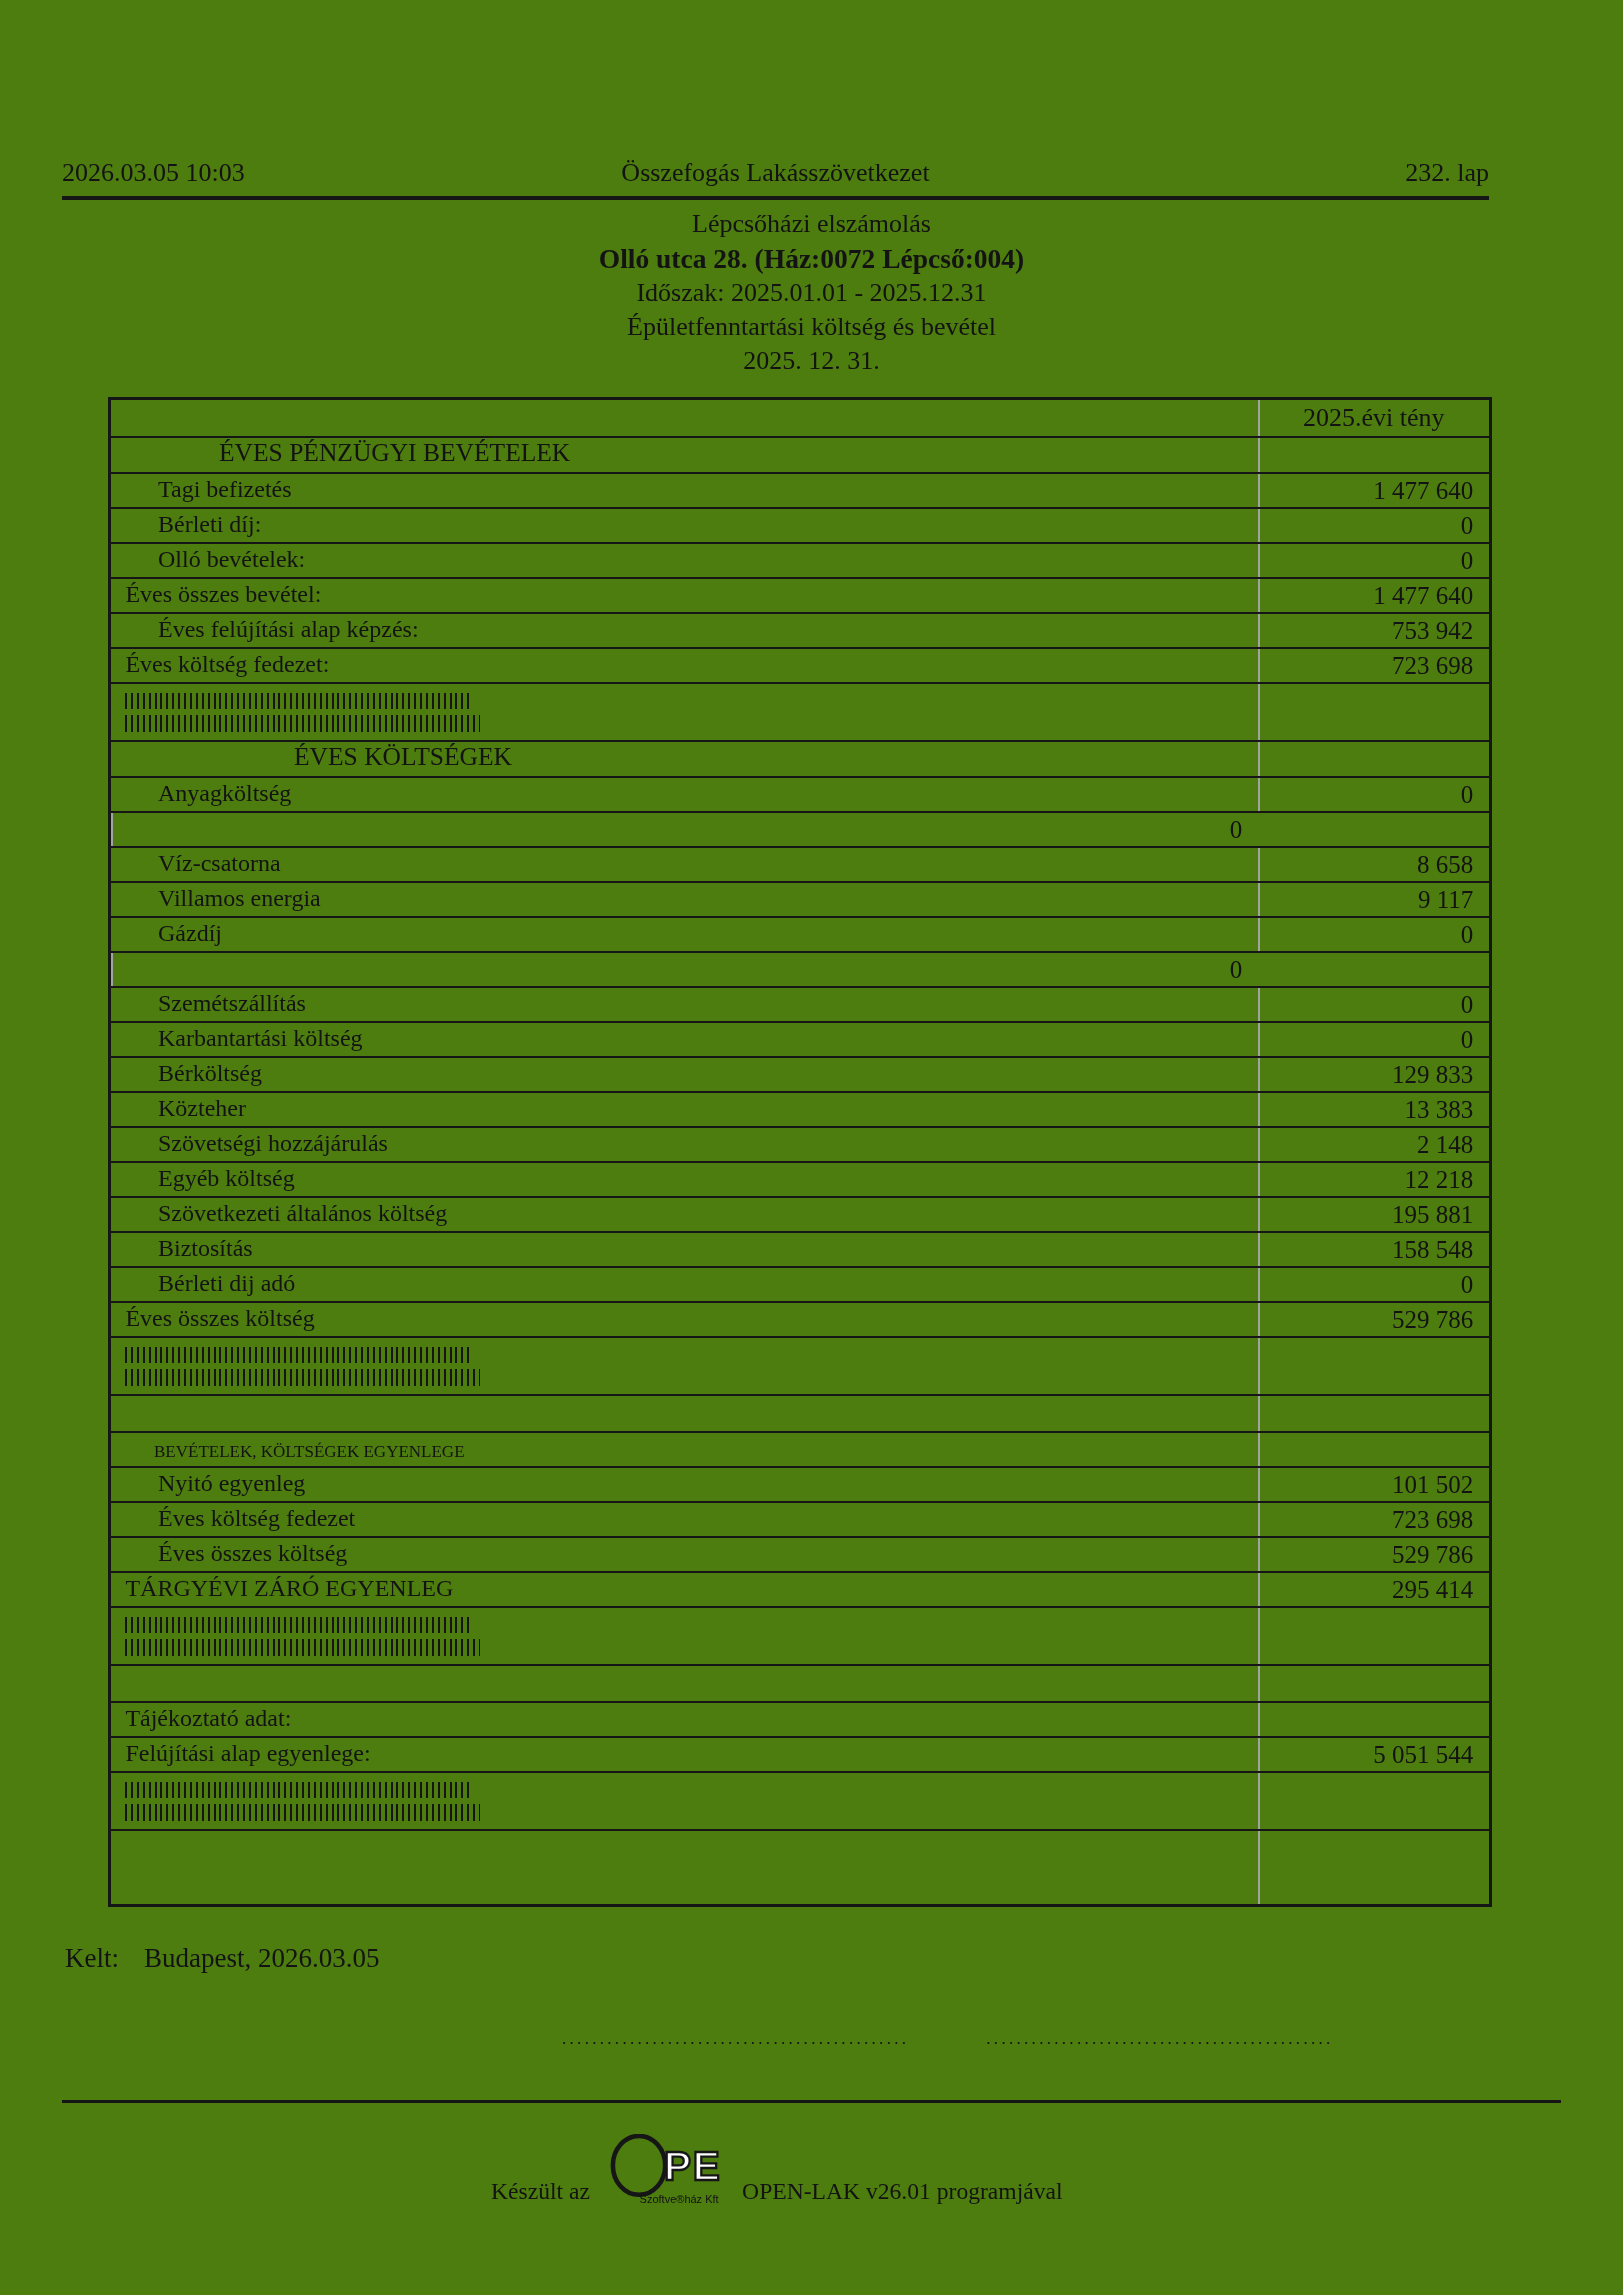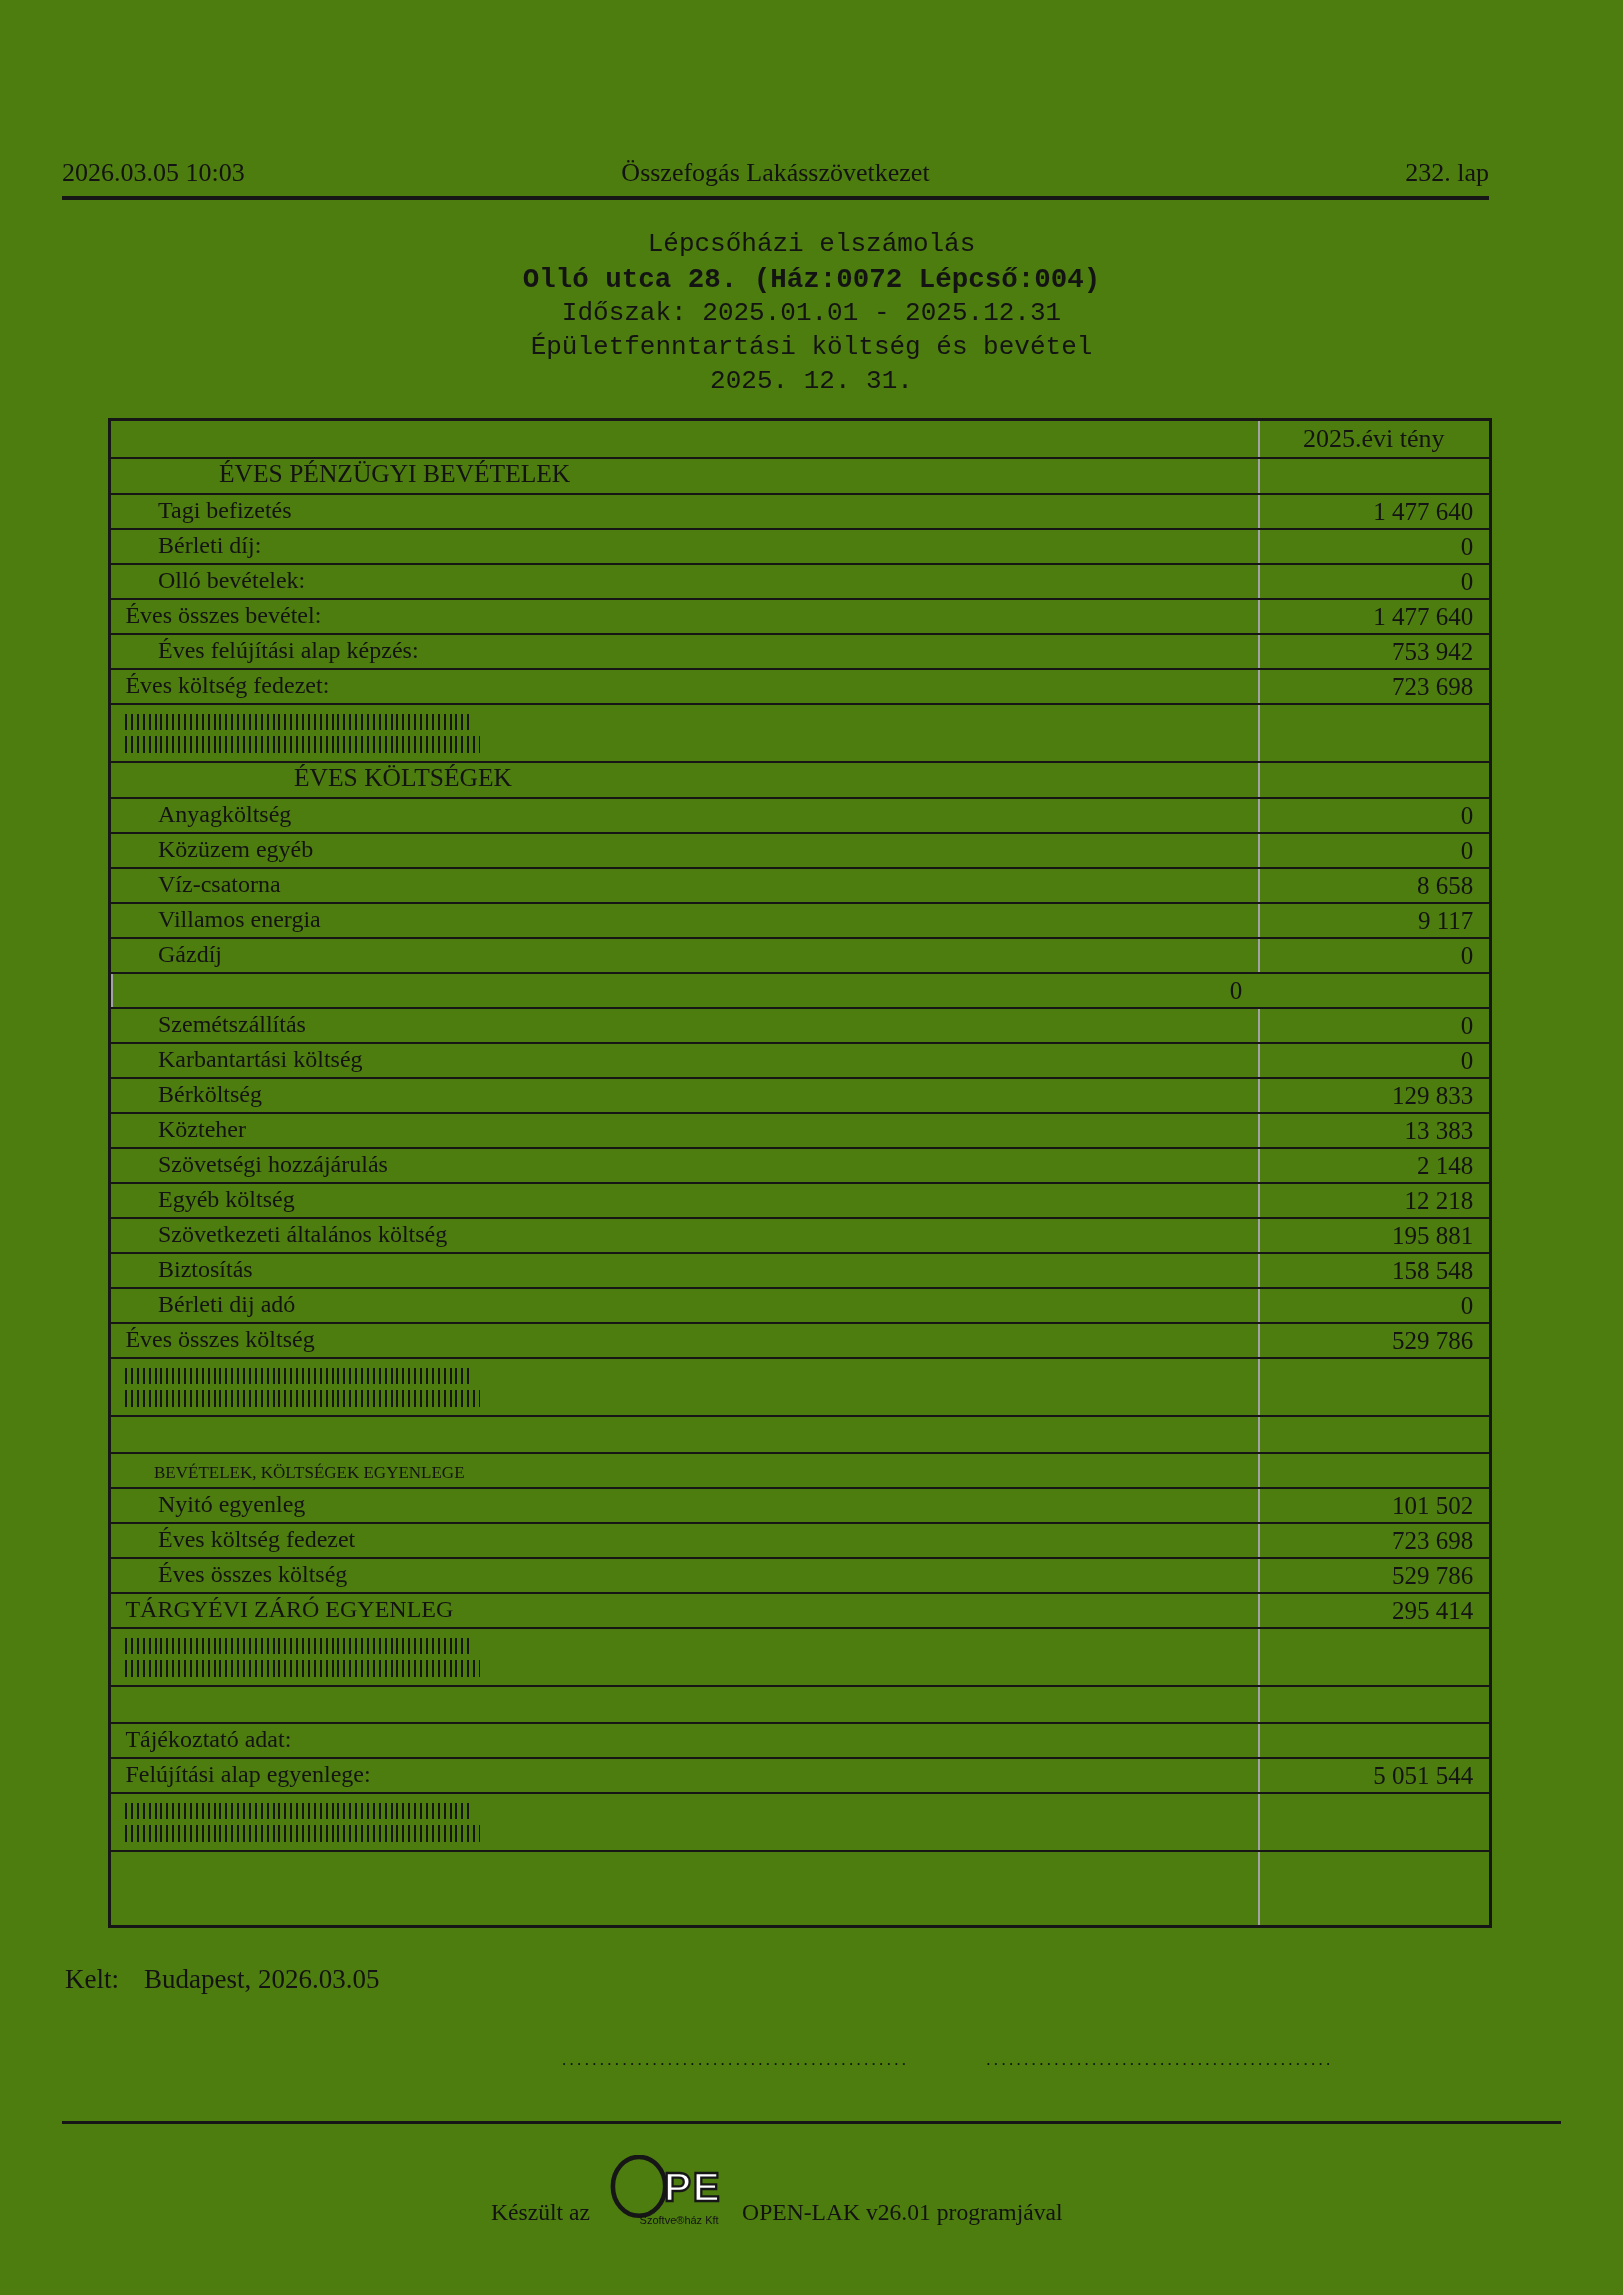--- a/index.html
+++ b/index.html
@@ -12,21 +12,21 @@
     margin:0 134px 0 62px;padding-top:158px;
   }
   .report-header-inner{
     display:flex;justify-content:space-between;align-items:baseline;
     border-bottom:4.6px solid #161616;padding-bottom:7.9px;font-size:26px;
   }
   .rh-left{flex:1;text-align:left;}
   .rh-center{flex:1.6;text-align:center;}
   .rh-right{flex:1;text-align:right;}
   
-  .title-block{text-align:center;margin-top:28px;font-size:26px;line-height:1.3;font-family:Liberation Mono, monospace;}
+  .title-block{text-align:center;margin-top:7px;font-size:26px;line-height:1.3;}
   .title-block .t-bold{font-weight:bold;font-size:27.5px;}
   
   .rtable{
     margin:19.6px 0 0 108px;width:1384px;border:3.3px solid #161616;
     box-sizing:border-box;
   }
   .trow{
     display:grid;grid-template-columns:1147px 1fr;
     border-bottom:2px solid #161616;align-items:center;box-sizing:border-box;
   }
@@ -138,21 +138,20 @@
       </div>
       <div class="trow h-std">
         <div class="lcell ind-section2">ÉVES KÖLTSÉGEK</div>
         <div class="vcell"></div>
       </div>
       <div class="trow h-std">
         <div class="lcell ind-item">Anyagköltség</div>
         <div class="vcell">0</div>
       </div>
       <div class="trow h-std">
-        <div class="lcell ind-item">Közüzem egyéb</div>
         <div class="vcell">0</div>
       </div>
       <div class="trow h-std">
         <div class="lcell ind-item">Víz-csatorna</div>
         <div class="vcell">8 658</div>
       </div>
       <div class="trow h-std">
         <div class="lcell ind-item">Villamos energia</div>
         <div class="vcell">9 117</div>
       </div>

